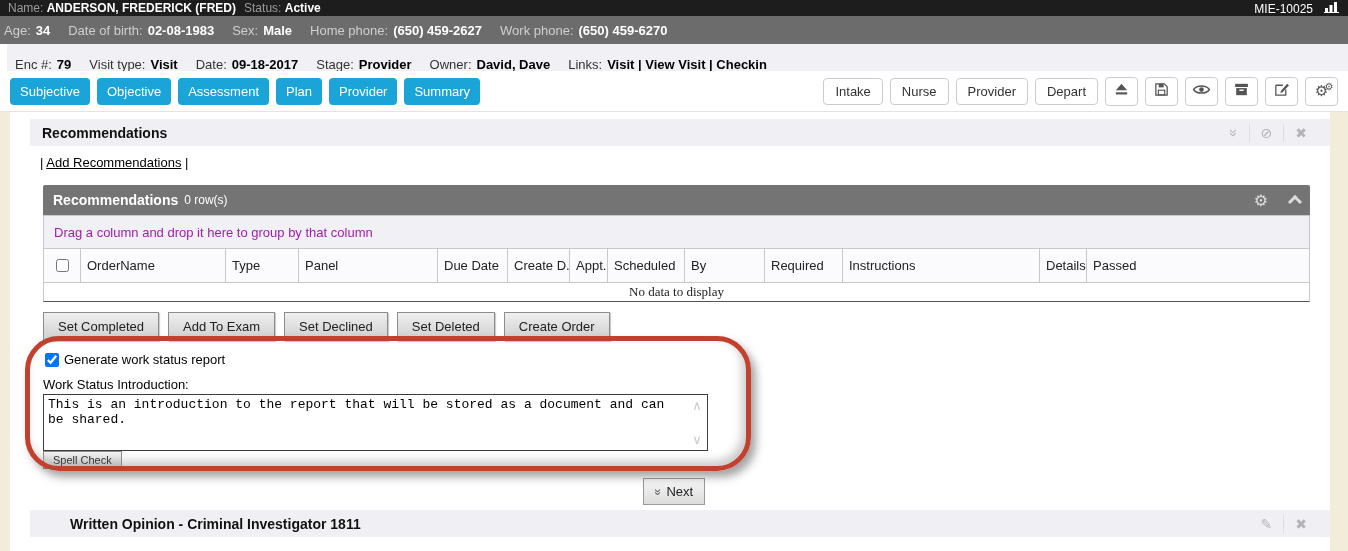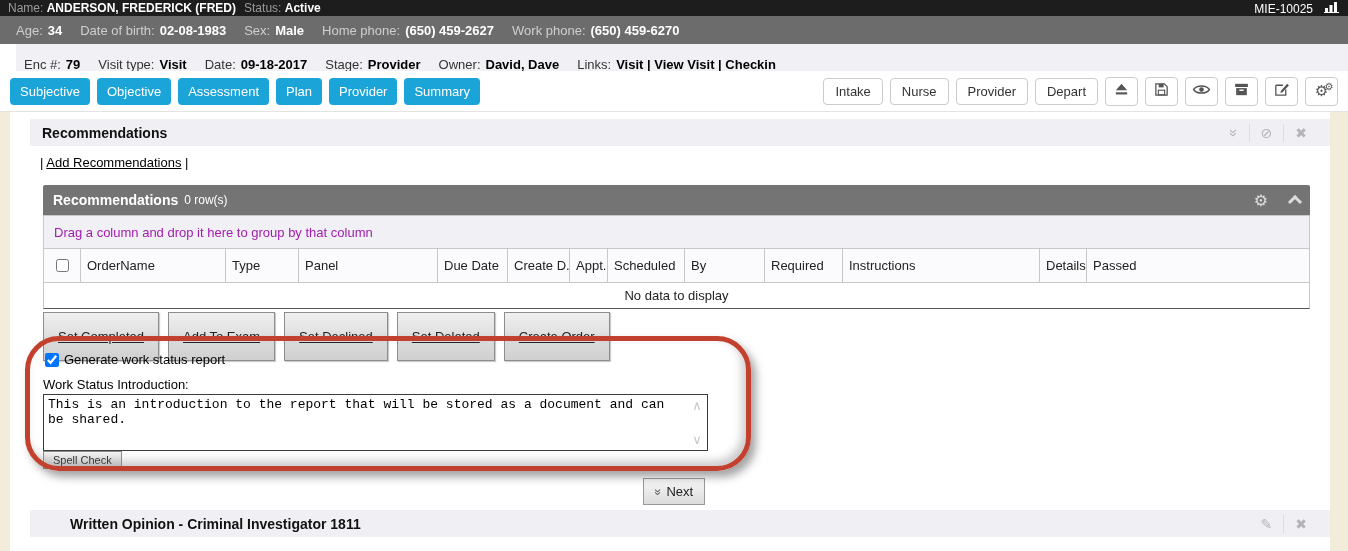--- a/index.html
+++ b/index.html
@@ -5,25 +5,25 @@
   * { box-sizing: border-box; margin: 0; padding: 0; }
   html,body { width:1348px; height:551px; }
   body { font-family: "Liberation Sans", sans-serif; background:#fff; position:relative; overflow:hidden; }
   .abs { position:absolute; }
 
   
   .bar1 { left:0; right:0; top:0; height:16px; background:#1d1d1d; color:#fff; display:flex; align-items:center; padding:0 8px; font-size:12px; gap:8px; }
   .bar1 .lbl { color:#9b9b9b;margin-top:24px; }
   .bar1 .val { color:#fff; font-weight:bold; }
   .bar1 .right { margin-left:auto; display:flex; align-items:flex-end; gap:10px; font-weight:normal; }
-  .bar2 { left:0; right:0; top:16px; height:28px; background:#6c6c6c; color:#fff; display:flex; align-items:center; padding:0 16px; font-size:13px; gap:18px; }
+  .bar2 { left:0; right:0; top:16px; height:28px; background:#6c6c6c; color:#fff; display:flex; align-items:center; padding:0 4px; font-size:13px; gap:18px; }
   .bar2 .pair { display:flex; gap:5px; }
   .bar2 .lbl { color:#cfcfcf; }
   .bar2 .val { font-weight:bold; }
-  .bar3 { left:16px; right:0; top:44px; height:42px; background:#f1f0f5; border-bottom:1px solid #b9b9b9; color:#222; display:flex; align-items:center; padding:0 8px; font-size:13px; gap:18px; }
+  .bar3 { left:7px; right:0; top:44px; height:42px; background:#f1f0f5; border-bottom:1px solid #b9b9b9; color:#222; display:flex; align-items:center; padding:0 8px; font-size:13px; gap:18px; }
   .bar3 .pair { display:flex; gap:5px; }
   .bar3 .lbl { color:#333; }
   .bar3 .val { font-weight:bold; color:#000; }
 
   
   .toolbar { left:0; right:0; top:71px; height:41px; background:#fff; display:flex; align-items:center; padding:0 10px; border-bottom:1px solid #e3e3e3; }
   .navtab { background:#1ba4d8; color:#fff; border:none; border-radius:4px; padding:6px 10px; font-size:13px; margin-right:7px; font-family:inherit; cursor:pointer; }
   .tb-right { margin-left:auto; display:flex; gap:7px; align-items:center; }
   .stagebtn { background:#fff; border:1px solid #ccc; border-radius:4px; padding:5px 11px; font-size:13px; color:#333; font-family:inherit; cursor:pointer; }
   .iconbtn { width:33px; height:29px; background:#fff; border:1px solid #ccc; border-radius:4px; display:flex; align-items:center; justify-content:center; color:#555; cursor:pointer; }
@@ -52,24 +52,24 @@
   .grid-title .ticons { margin-left:auto; display:flex; align-items:center; gap:22px; color:#ddd; }
   .gear-ic { font-size:16px; cursor:pointer; }
   .chev-up { width:10px; height:10px; border-top:3px solid #ddd; border-right:3px solid #ddd; transform:rotate(-45deg); margin-top:4px; cursor:pointer; }
   .grid-group { height:34px; background:#f1f0f4; border:1px solid #c8c8c8; display:flex; align-items:center; padding:0 10px; font-size:13px; color:#a21caf; }
   .grid-head { display:flex; height:33px; border-left:1px solid #c8c8c8; border-right:1px solid #c8c8c8; background:#fbfbfd; }
   .cell { border-right:1px solid #c8c8c8; display:flex; align-items:center; padding:0 6px; font-size:13px; color:#222; overflow:hidden; white-space:nowrap; cursor:pointer; }
   .cell:last-child { border-right:none; flex:1; }
   .c0{width:37px; justify-content:center;} .c1{width:145px;} .c2{width:73px;} .c3{width:139px;}
   .c4{width:146px;} .c5{width:70px;} .c6{width:62px;} .c7{width:38px;} .c8{width:77px;}
   .c9{width:80px;} .c10{width:78px;} .c11{width:197px;} .c12{width:47px;} .c13{width:53px;}
-  .grid-empty { height:27px; border:1px solid #c8c8c8; border-top:1px solid #c8c8c8; border-bottom:1px solid #555; display:flex; align-items:center; justify-content:center; font-size:13px; color:#222; background:#fff; }
+  .grid-empty { height:20px; border:1px solid #c8c8c8; border-top:1px solid #c8c8c8; border-bottom:1px solid #555; display:flex; align-items:center; justify-content:center; font-size:13px; color:#222; background:#fff;font-family:Liberation Serif, serif; }
 
   .actions { left:43px; top:312px; display:flex; gap:9px; }
-  .gbtn { background:linear-gradient(#efefef,#cfcfcf); border:1px solid #8d8d8d; padding:16px 14px; font-size:13px; color:#222; font-family:inherit; cursor:pointer; box-shadow:1px 1px 1px rgba(0,0,0,.2);text-decoration:underline; }
+  .gbtn { background:linear-gradient(#efefef,#cfcfcf); border:1px solid #8d8d8d; padding:6px 14px; font-size:13px; color:#222; font-family:inherit; cursor:pointer; box-shadow:1px 1px 1px rgba(0,0,0,.2); }
 
   
   .ring { left:25px; top:336px; width:726px; height:135px; border:5px solid #c2402e; border-radius:34px;
           box-shadow:5px 6px 9px rgba(90,90,90,.55), inset -4px -5px 9px rgba(140,140,140,.45);
           pointer-events:none; z-index:6; }
 
   
   .chkrow { left:45px; top:352px; display:flex; align-items:center; gap:5px; font-size:13px; color:#000; }
   .chkrow input { width:14px; height:14px; }
   .wslabel { left:43px; top:377px; font-size:13px; color:#000; }

